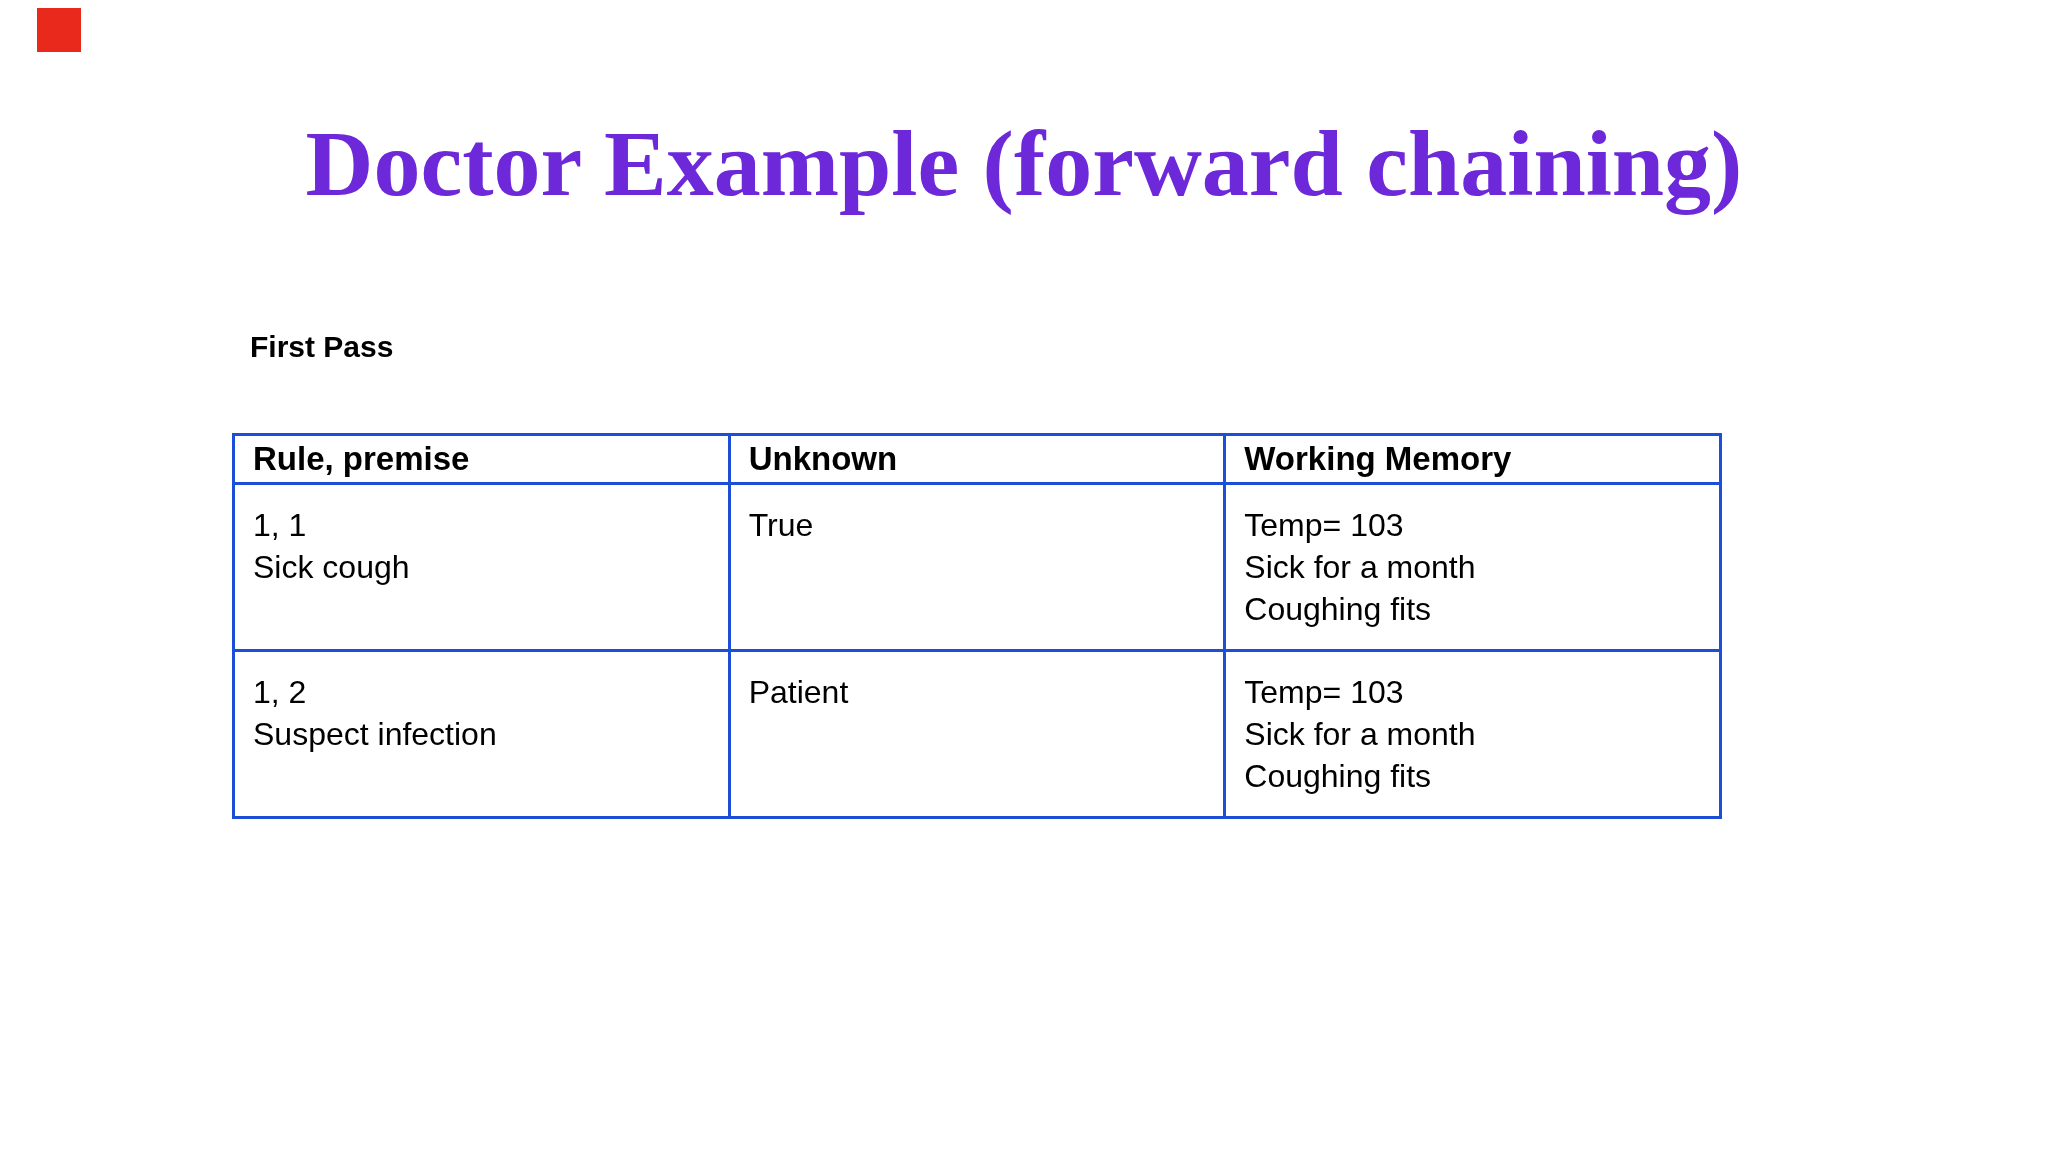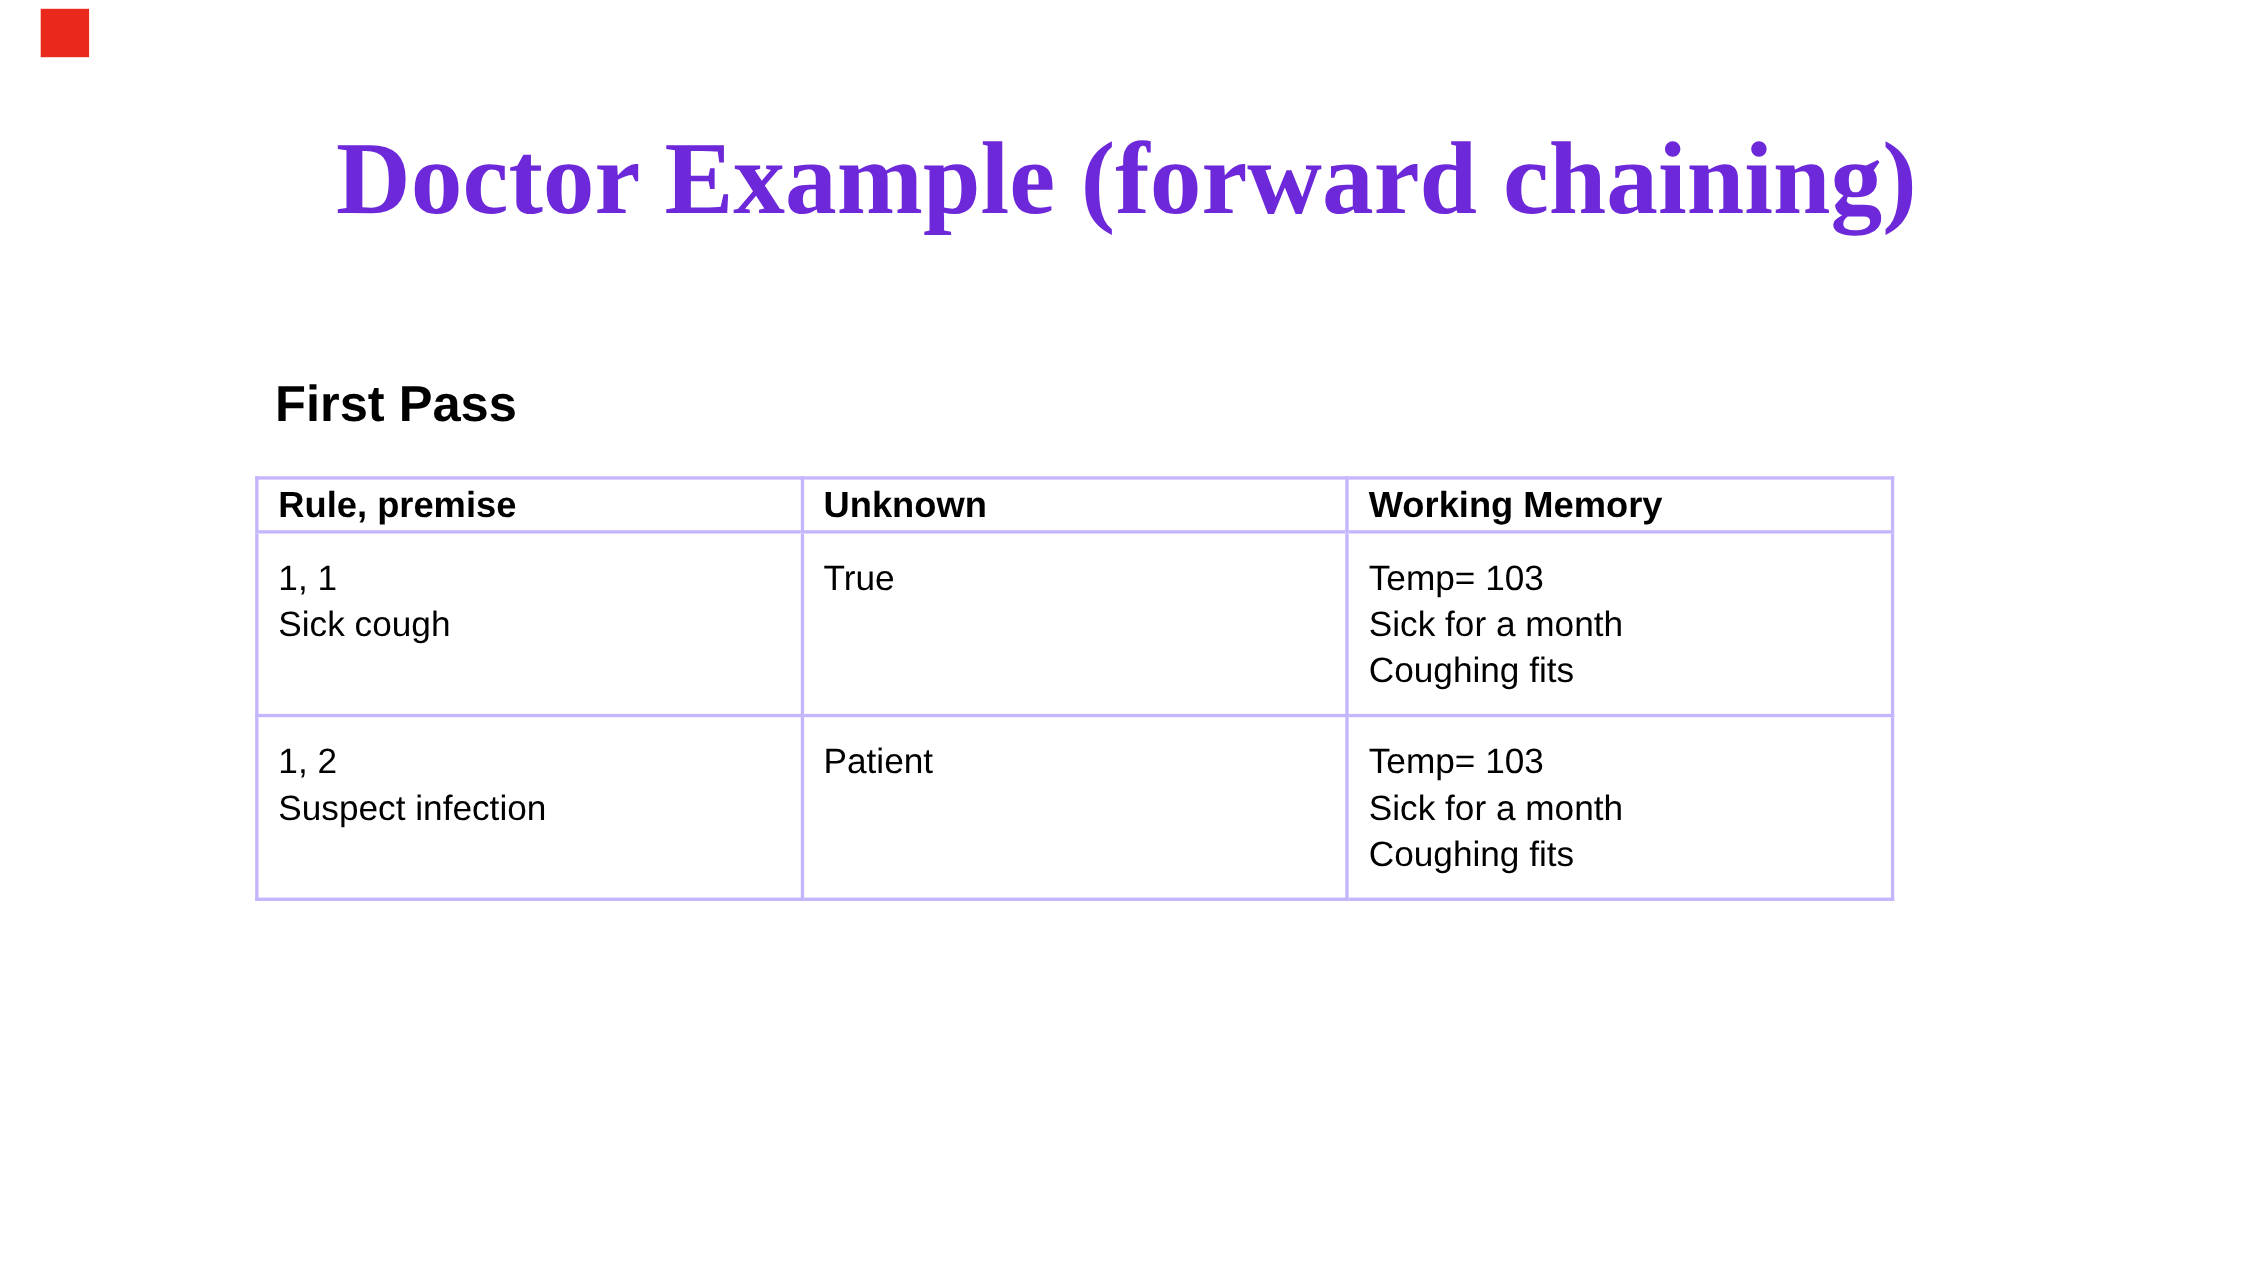--- a/index.html
+++ b/index.html
@@ -34,41 +34,41 @@
     font-weight: bold;
     font-size: 94px;
     line-height: 1.1;
     color: #6d28d9;
     letter-spacing: 0px;
     white-space: nowrap;
   }
   .section-heading {
     position: absolute;
     left: 250px;
-    top: 344px;
-    font-size: 46px;
+    top: 332px;
+    font-size: 30px;
     font-weight: bold;
     line-height: 1;
     color: #000000;
   }
   table.fp-table {
     position: absolute;
     left: 232px;
     top: 433px;
     width: 1490px;
     border-collapse: collapse;
     table-layout: fixed;
     background: #ffffff;
   }
   table.fp-table col {
     width: 33.333%;
   }
   table.fp-table th,
   table.fp-table td {
-    border: 3px solid #c4b5fd;
+    border: 3px solid #1d4ed8;
     vertical-align: top;
     text-align: left;
     padding: 19px 18px;
     font-size: 32px;
     line-height: 42px;
     overflow: hidden;
   }
   table.fp-table th {
     font-weight: bold;
     font-size: 33px;

